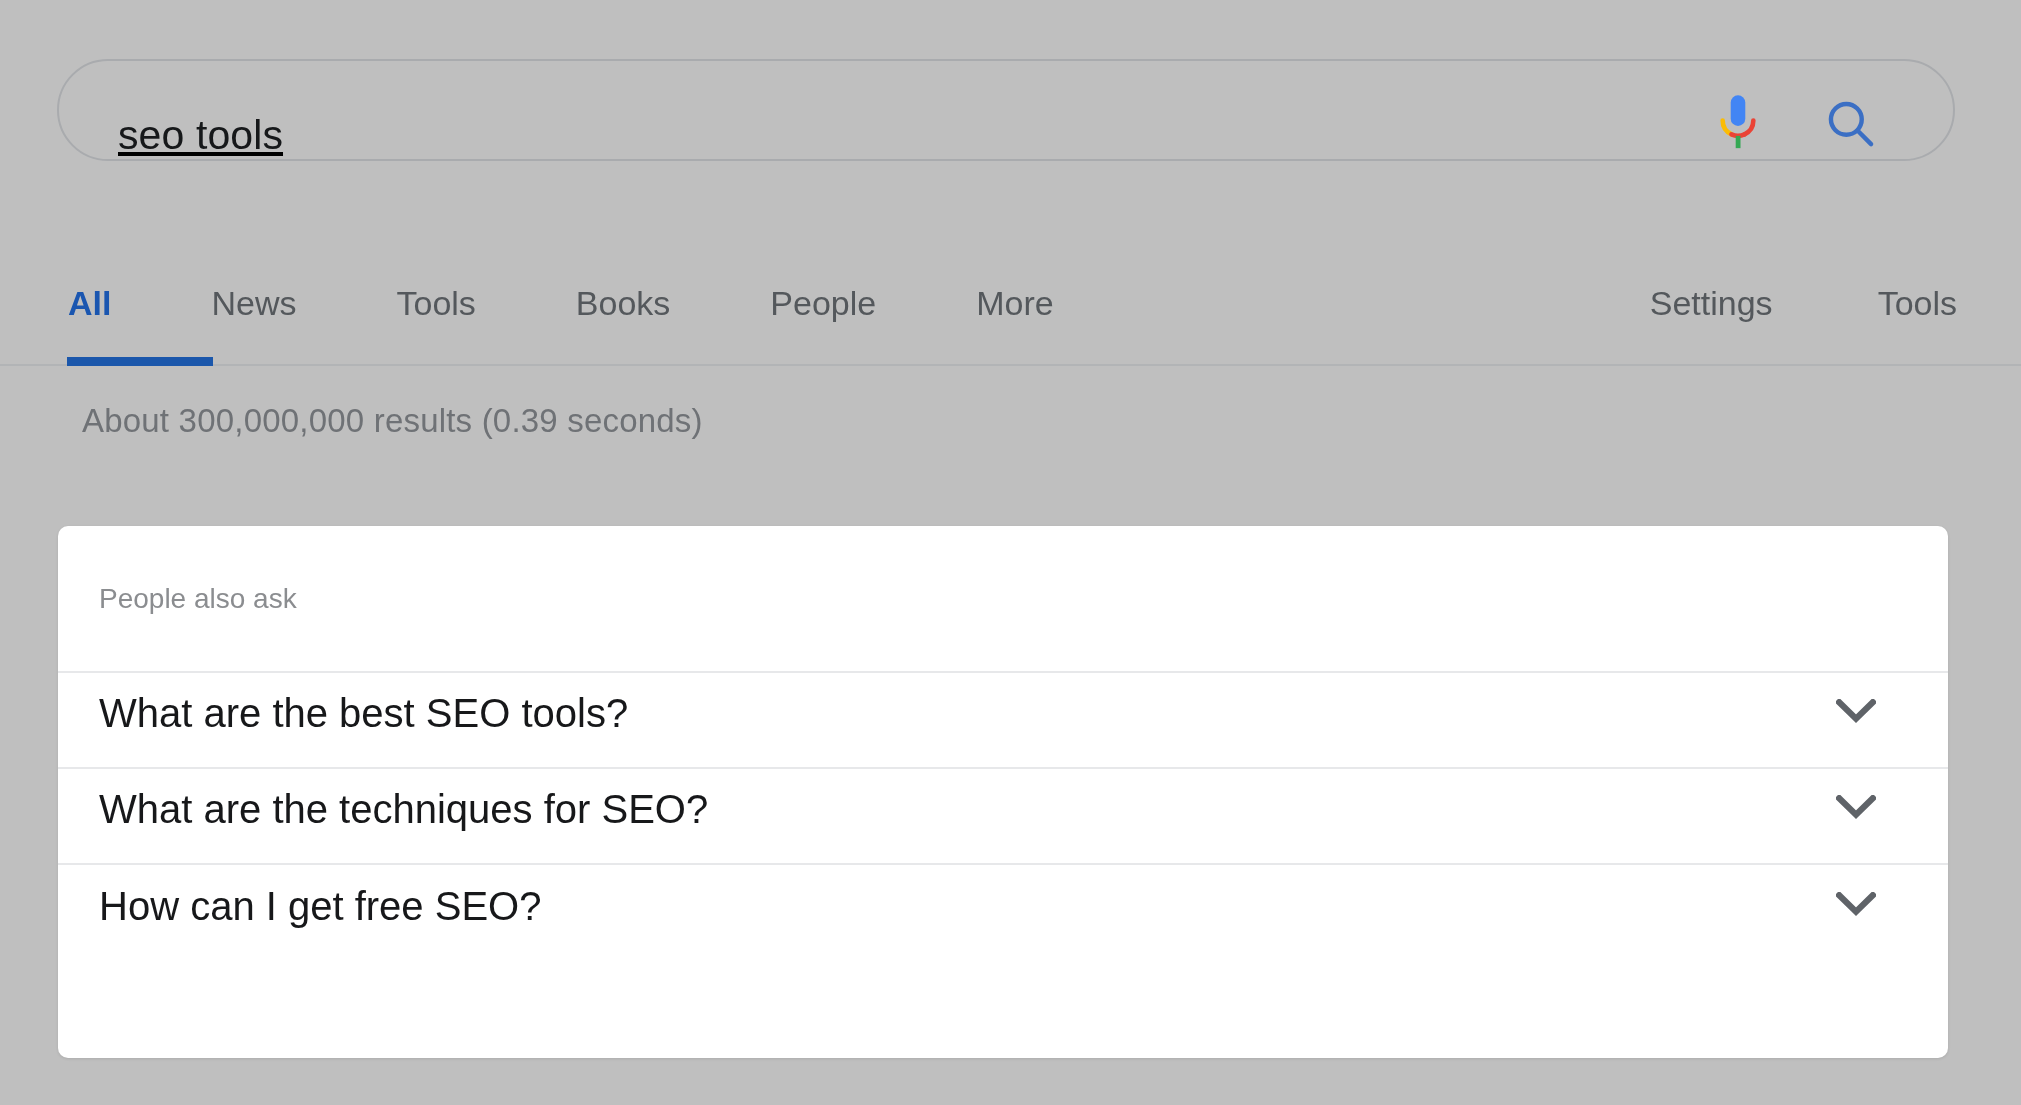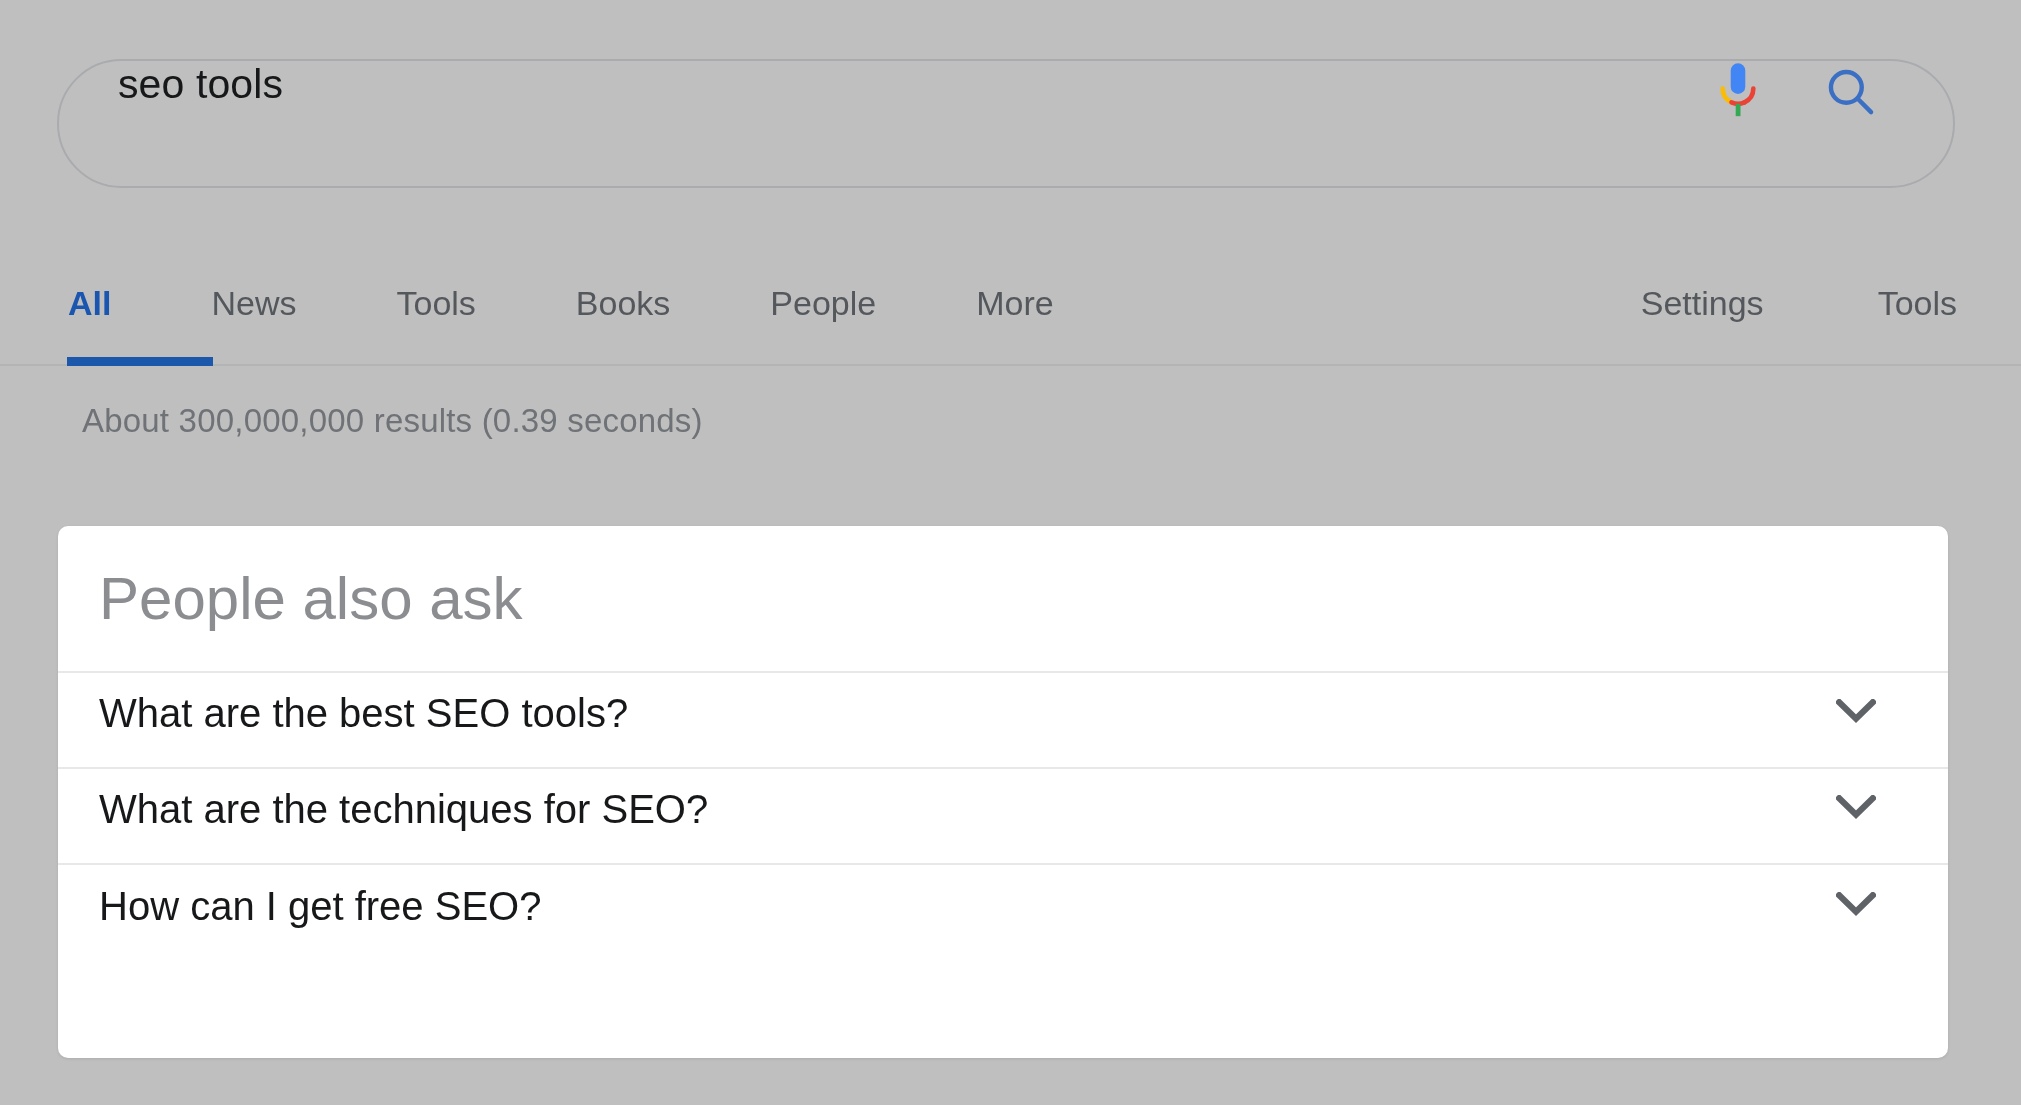--- a/index.html
+++ b/index.html
@@ -22,26 +22,27 @@
     height: 1105px;
     background: #bfbfbf;
   }
 
   
   .search-wrap {
     position: absolute;
     left: 57px;
     top: 59px;
     width: 1898px;
-    height: 129px;
+    height: 102px;
     border: 2px solid #a9abae;
     border-radius: 66px;
     box-sizing: border-box;
     display: flex;
-    align-items: flex-start;
+    align-items: flex-end;
+    text-decoration: underline;
   }
   .search-input {
     flex: 1 1 auto;
     border: none;
     outline: none;
     background: transparent;
     font-family: "Liberation Sans", sans-serif;
     font-size: 41px;
     color: #16181a;
     padding: 0 0 0 59px;
@@ -75,21 +76,21 @@
     display: flex;
     align-items: flex-start;
     gap: 17px;
   }
   .nav-right {
     position: absolute;
     right: 64px;
     top: 0;
     display: flex;
     align-items: flex-start;
-    gap: 17px;
+    gap: 8px;
   }
   .nav-item {
     position: relative;
     font-size: 34px;
     color: #54585c;
     line-height: 1;
     padding: 26px 0 0 0;
     margin-right: 83px;
     cursor: pointer;
     white-space: nowrap;
@@ -135,21 +136,21 @@
   }
   .paa-header {
     height: 147px;
     display: flex;
     align-items: center;
     padding-left: 41px;
     border-bottom: 2px solid #e7e8ea;
     box-sizing: border-box;
   }
   .paa-header-title {
-    font-size: 60px;
+    font-size: 28px;
     color: #8b8d90;
     line-height: 1;
   }
   .paa-row {
     height: 96px;
     display: flex;
     align-items: center;
     justify-content: space-between;
     padding: 0 72px 15px 41px;
     border-bottom: 2px solid #e7e8ea;

